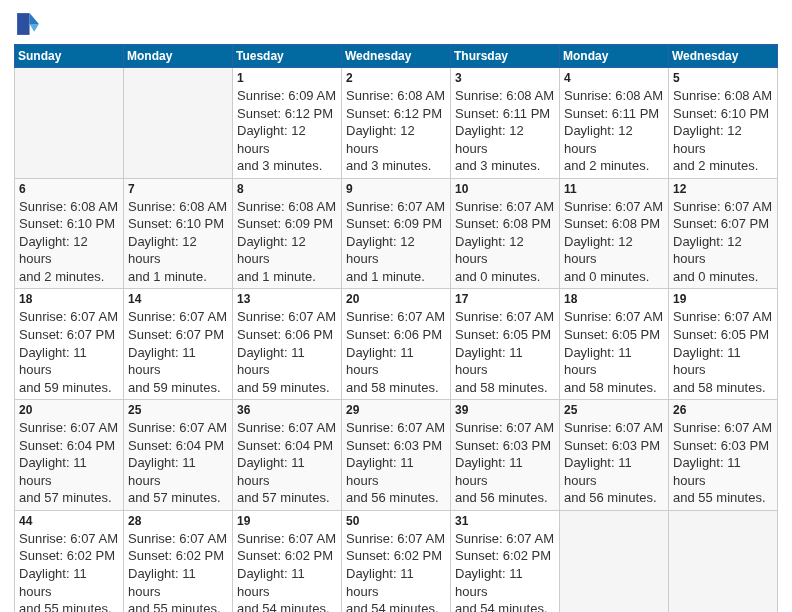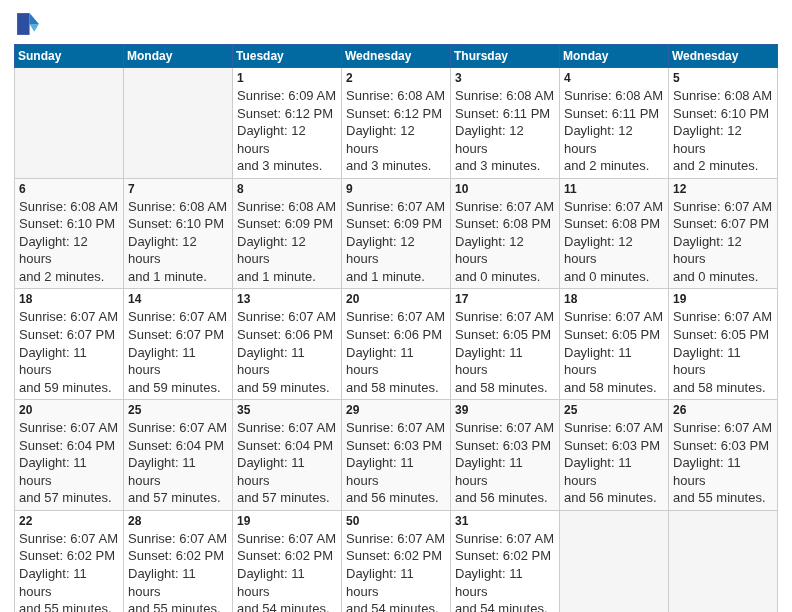--- a/index.html
+++ b/index.html
@@ -272,21 +272,21 @@
 and 57 minutes.</div>
           </td>
           <td>
             <span class="day-num">25</span>
             <div class="day-info" style="white-space: pre-line;">Sunrise: 6:07 AM
 Sunset: 6:04 PM
 Daylight: 11 hours
 and 57 minutes.</div>
           </td>
           <td>
-            <span class="day-num">35</span>
+            <span class="day-num">36</span>
             <div class="day-info" style="white-space: pre-line;">Sunrise: 6:07 AM
 Sunset: 6:04 PM
 Daylight: 11 hours
 and 57 minutes.</div>
           </td>
           <td>
             <span class="day-num">29</span>
             <div class="day-info" style="white-space: pre-line;">Sunrise: 6:07 AM
 Sunset: 6:03 PM
 Daylight: 11 hours
@@ -309,21 +309,21 @@
           <td>
             <span class="day-num">26</span>
             <div class="day-info" style="white-space: pre-line;">Sunrise: 6:07 AM
 Sunset: 6:03 PM
 Daylight: 11 hours
 and 55 minutes.</div>
           </td>
         </tr>
         <tr>
           <td>
-            <span class="day-num">22</span>
+            <span class="day-num">44</span>
             <div class="day-info" style="white-space: pre-line;">Sunrise: 6:07 AM
 Sunset: 6:02 PM
 Daylight: 11 hours
 and 55 minutes.</div>
           </td>
           <td>
             <span class="day-num">28</span>
             <div class="day-info" style="white-space: pre-line;">Sunrise: 6:07 AM
 Sunset: 6:02 PM
 Daylight: 11 hours

